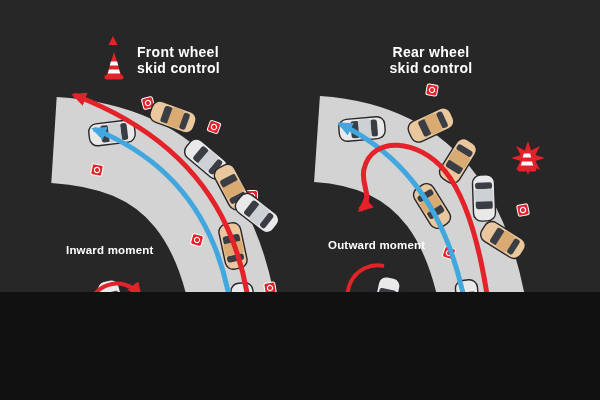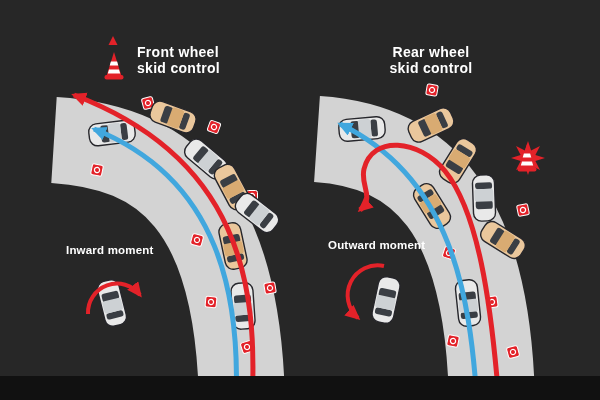--- a/index.html
+++ b/index.html
@@ -1,18 +1,18 @@
 <!DOCTYPE html>
 <html style="--background: #272727; --road: #d3d3d3; --red: #e32229; --blue: #41a7de; --text: #ffffff; --car_tan: #eac79c; --car_tan_roof: #d9ab72; --car_silver: #e9e9e9; --car_silver_roof: #cdd1d4; --glass: #3a3e44;"><head>
 <meta charset="utf-8">
 <style>
   html, body { margin: 0; padding: 0; }
   body { background: #111; font-family: "Liberation Sans", sans-serif; }
   .canvas {
-    width: 600px; height: 376px;
+    width: 600px; height: 292px;
     background: var(--background, #272727);
     overflow: hidden; position: relative;
   }
   .road { fill: none; stroke: var(--road, #d3d3d3); stroke-width: 86; }
   .traj { fill: none; stroke-width: 5; }
   .traj.red  { stroke: var(--red, #e32229); }
   .traj.blue { stroke: var(--blue, #41a7de); }
   .moment-arrow { fill: none; stroke: var(--red, #e32229); stroke-width: 4; }
   .ah-red  { fill: var(--red, #e32229); }
   .ah-blue { fill: var(--blue, #41a7de); }

